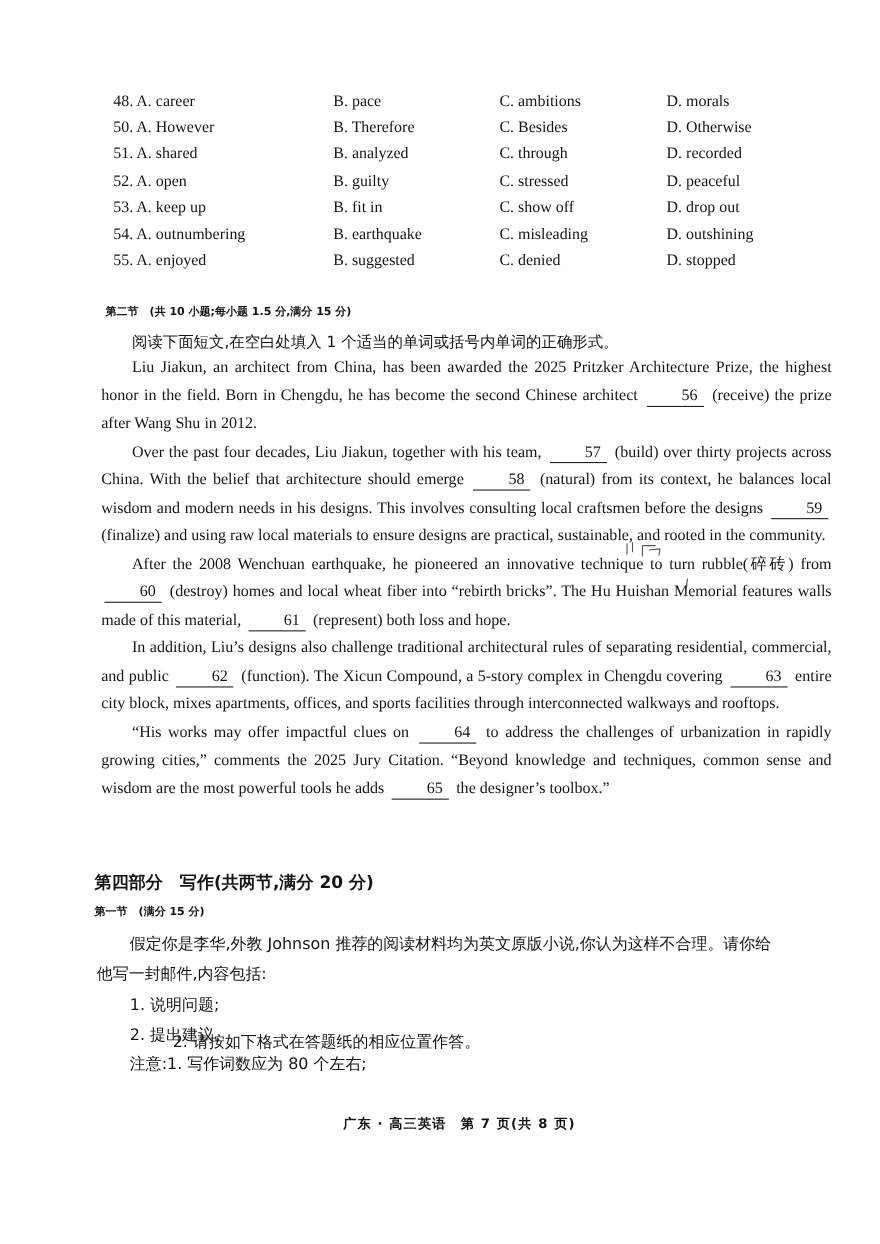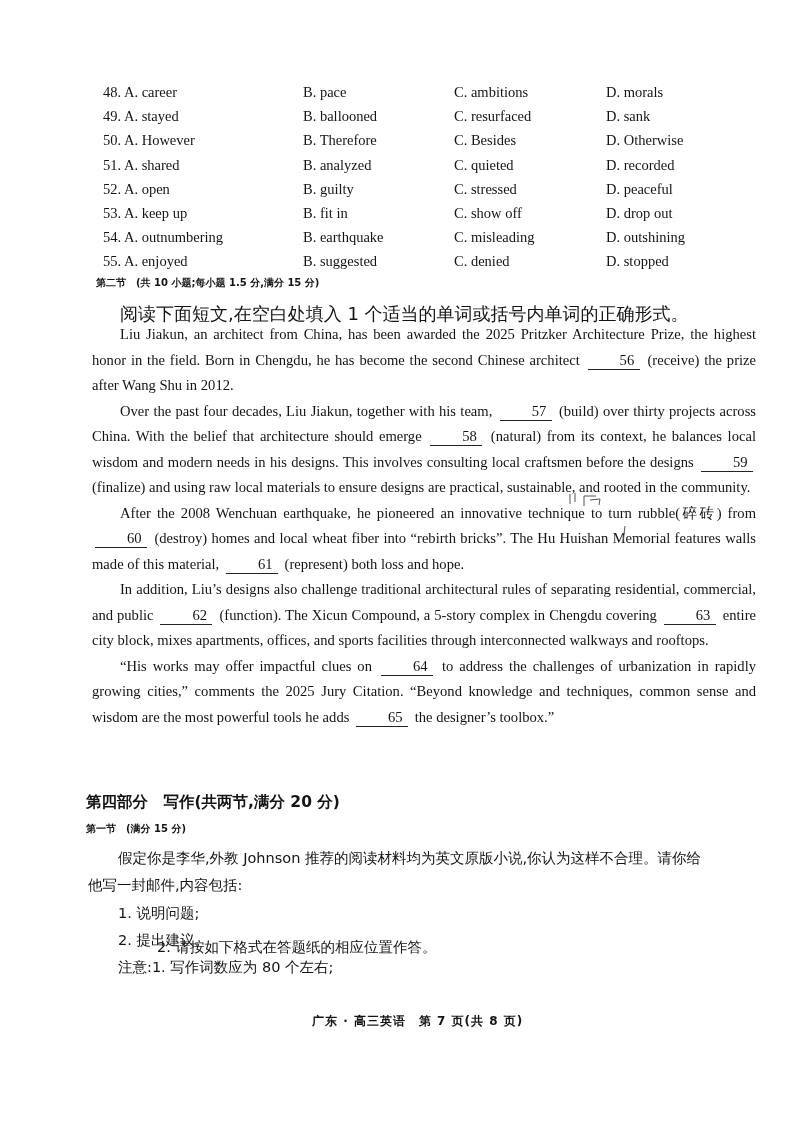--- a/index.html
+++ b/index.html
@@ -18,21 +18,21 @@
     .c3 { left: 503px; }
     .sec-head {
       position: absolute; left: 96px; font-weight: bold; font-size: 10px;
       font-family: "DejaVu Sans", sans-serif; white-space: nowrap;
     }
     .para {
       position: absolute; left: 92px; width: 664px; font-size: 14.6px;
       line-height: 25.5px; text-align: justify;
     }
     .para p { margin: 0; text-indent: 28px; }
-    .instr { position: absolute; left: 120px; font-size: 18px; font-family: "DejaVu Sans", sans-serif; white-space: nowrap; }
+    .instr { position: absolute; left: 120px; font-size: 14px; font-family: "DejaVu Sans", sans-serif; white-space: nowrap; }
     .blank {
       display: inline-block; border-bottom: 1px solid #222; text-align: left;
       min-width: 44px; line-height: 18px; padding: 0 4px; margin: 0 3px;
     }
     .cn-line { position: absolute; font-family: "DejaVu Sans", sans-serif; font-size: 14.5px; white-space: nowrap; }
     .footer { position: absolute; left: 312px; top: 1013px; font-family: "DejaVu Sans", sans-serif; font-size: 12px; font-weight: bold; letter-spacing: 1px; }
     .scribble { position: absolute; left: 566px; top: 490px; width: 40px; height: 20px; }
     .scribble2 { position: absolute; left: 621px; top: 525px; width: 6px; height: 18px; }
   </style>
 </head>
@@ -41,35 +41,29 @@
 <div class="page">
 
   <div class="opts">
     <div class="opt-row">
       <span class="c0"><span style="position:static">48.</span> <span style="position:static">A. career</span></span>
       <span class="c1">B. pace</span>
       <span class="c2">C. ambitions</span>
       <span class="c3">D. morals</span>
     </div>
     <div class="opt-row">
-      <span class="c0"><span style="position:static">49.</span> <span style="position:static">A. stayed</span></span>
-      <span class="c1">B. ballooned</span>
-      <span class="c2">C. resurfaced</span>
-      <span class="c3">D. sank</span>
-    </div>
-    <div class="opt-row">
       <span class="c0"><span style="position:static">50.</span> <span style="position:static">A. However</span></span>
       <span class="c1">B. Therefore</span>
       <span class="c2">C. Besides</span>
       <span class="c3">D. Otherwise</span>
     </div>
     <div class="opt-row">
       <span class="c0"><span style="position:static">51.</span> <span style="position:static">A. shared</span></span>
       <span class="c1">B. analyzed</span>
-      <span class="c2">C. quieted</span>
+      <span class="c2">C. through</span>
       <span class="c3">D. recorded</span>
     </div>
     <div class="opt-row">
       <span class="c0"><span style="position:static">52.</span> <span style="position:static">A. open</span></span>
       <span class="c1">B. guilty</span>
       <span class="c2">C. stressed</span>
       <span class="c3">D. peaceful</span>
     </div>
     <div class="opt-row">
       <span class="c0"><span style="position:static">53.</span> <span style="position:static">A. keep up</span></span>

